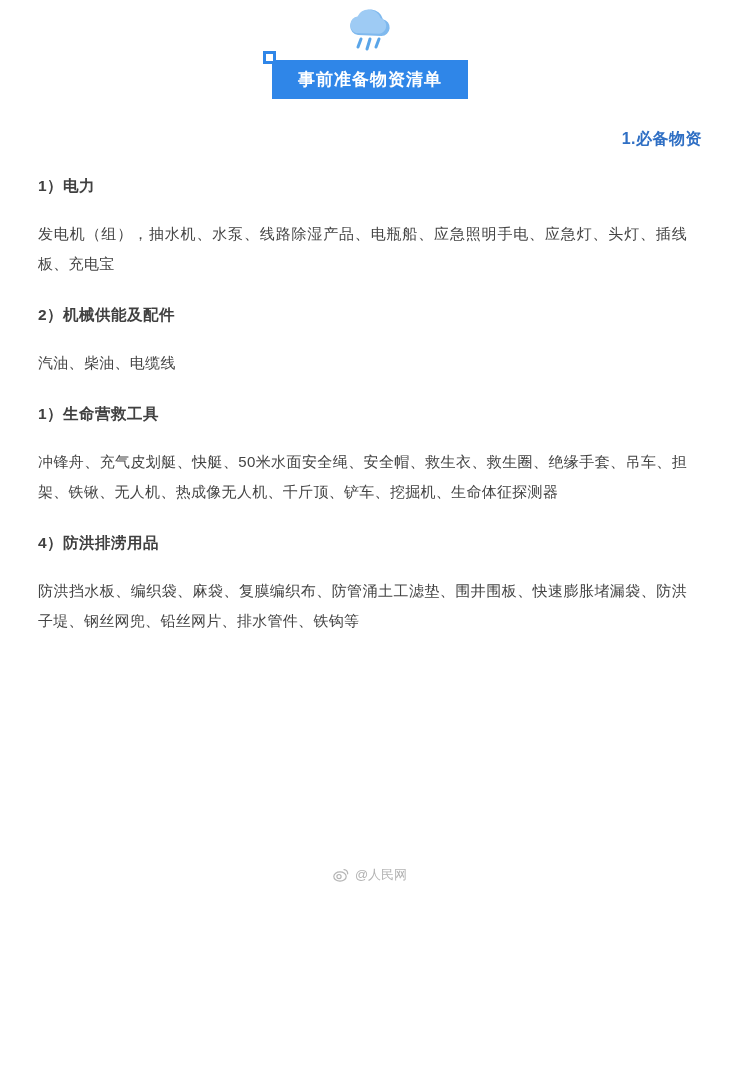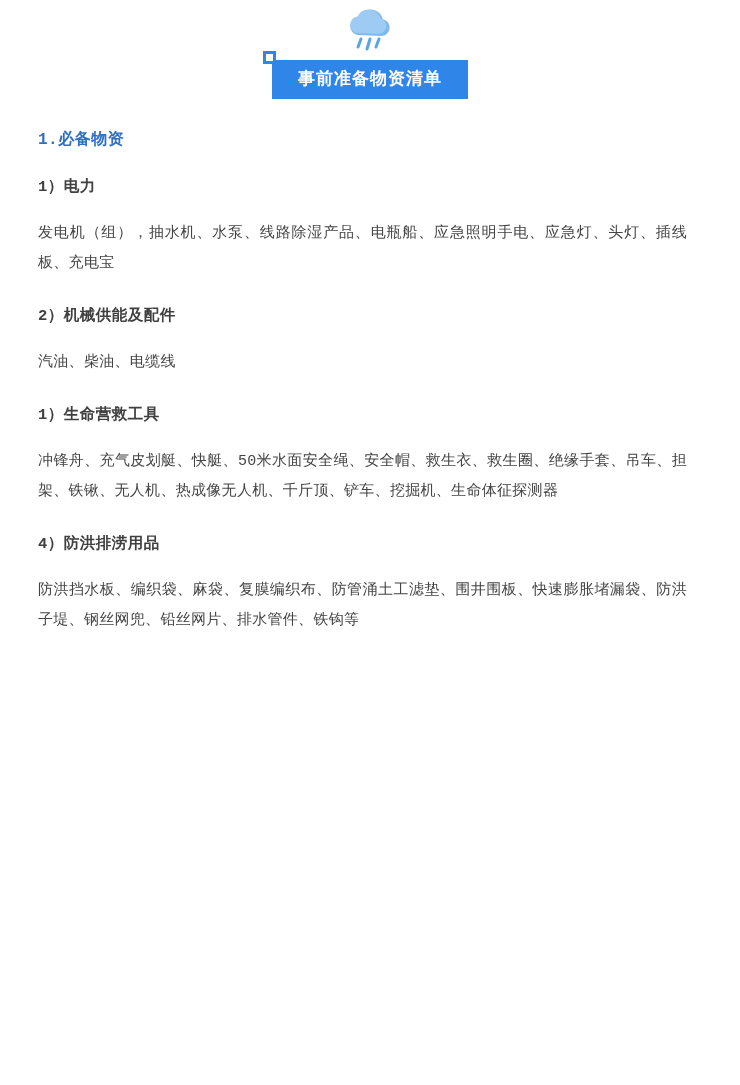--- a/index.html
+++ b/index.html
@@ -13,21 +13,20 @@
     font-family: "Liberation Sans", "DejaVu Sans", sans-serif;
     color: #333333;
     position: relative;
     overflow: hidden;
   }
   .page {
     width: 740px;
     height: 892px;
     position: relative;
     box-sizing: border-box;
-    font-family: Liberation Mono, monospace;
   }
 
   
   .cloud-wrap {
     width: 100%;
     height: 56px;
     display: flex;
     align-items: center;
     justify-content: center;
     padding-top: 6px;
@@ -74,20 +73,21 @@
     padding: 0 38px;
     box-sizing: border-box;
     margin-top: 30px;
   }
   .section-title {
     color: #2f6fc4;
     font-size: 16px;
     font-weight: bold;
     margin: 0 0 26px 0;
     letter-spacing: 0.5px;
+    text-align: right;
   }
   .sub-title {
     color: #404040;
     font-size: 15.5px;
     font-weight: bold;
     margin: 0 0 22px 0;
     letter-spacing: 0.5px;
   }
   .para {
     color: #444444;
@@ -163,14 +163,24 @@
     </div>
 
     <div class="group">
       <div class="sub-title">4）防洪排涝用品</div>
       <div class="para">防洪挡水板、编织袋、麻袋、复膜编织布、防管涌土工滤垫、围井围板、快速膨胀堵漏袋、防洪子堤、钢丝网兜、铅丝网片、排水管件、铁钩等</div>
     </div>
 
 
   </div>
 
+  <div class="footer">
+    <span class="weibo-logo">
+      <svg viewBox="0 0 16 14" width="16" height="14" xmlns="http://www.w3.org/2000/svg">
+        <ellipse cx="7" cy="8.5" rx="6.2" ry="4.6" fill="none" stroke="#b3b3b3" stroke-width="1.2"></ellipse>
+        <circle cx="6" cy="8.6" r="2.1" fill="none" stroke="#b3b3b3" stroke-width="1.2"></circle>
+        <path d="M11 1.6 a4.2 4.2 0 0 1 3.7 4.2" fill="none" stroke="#b3b3b3" stroke-width="1.2" stroke-linecap="round"></path>
+      </svg>
+    </span>
+    <span>@人民网</span>
+  </div>
 
 </div>
 
 </body></html>

